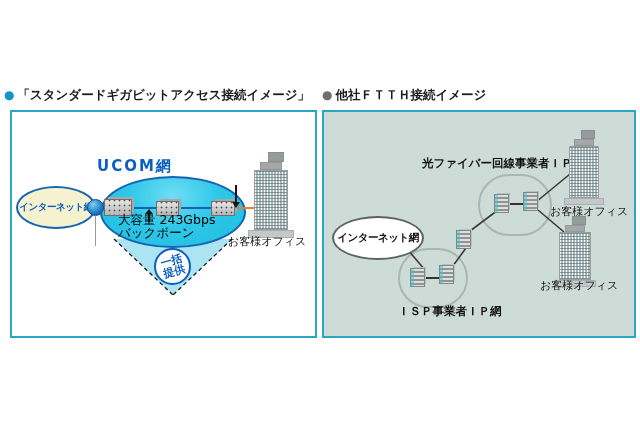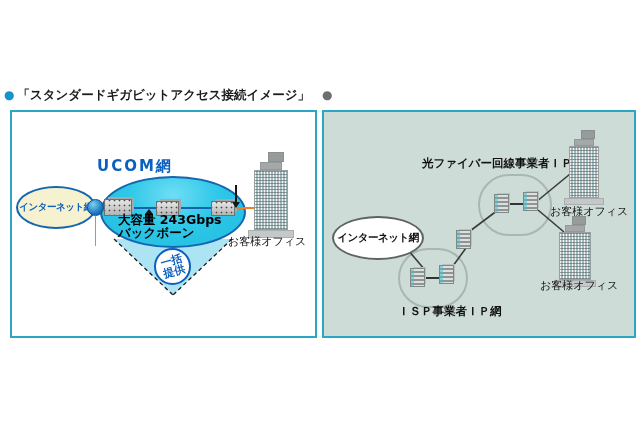--- a/index.html
+++ b/index.html
@@ -35,21 +35,21 @@
   .srv2{left:144px;top:89px;width:21px;height:13px;}
   .srv3{left:199px;top:89px;width:22px;height:13px;}
   .arrow-down{position:absolute;left:219px;top:73px;width:9px;}
   .arrow-down .shaft{width:2px;height:17px;background:#161616;margin:0 auto;}
   .arrow-down .head{width:0;height:0;border-left:4px solid transparent;border-right:4px solid transparent;
                     border-top:6px solid #161616;margin:0 auto;}
   .tick-up{position:absolute;left:132px;top:97px;width:9px;}
   .tick-up .head{width:0;height:0;border-left:4px solid transparent;border-right:4px solid transparent;
                  border-bottom:5px solid #161616;margin:0 auto;}
   .tick-up .shaft{width:2px;height:8px;background:#161616;margin:0 auto;}
-  .backbone-text{position:absolute;left:106px;top:101px;font-size:12.5px;font-weight:bold;color:#000;
+  .backbone-text{position:absolute;left:106px;top:101px;font-size:12.5px;font-weight:normal;color:#000;
                  line-height:13px;white-space:nowrap;}
   .backbone-text span{display:block;}
   .cloud-left{position:absolute;left:4px;top:74px;width:80px;height:43px;border-radius:50%;
               background:#f6f1cf;border:2px solid #1565b0;box-sizing:border-box;
               display:flex;align-items:center;justify-content:center;}
   .cloud-left span{font-size:9.5px;font-weight:bold;color:#0b60bf;white-space:nowrap;letter-spacing:-0.5px;}
   .ix-dot{position:absolute;left:75px;top:87px;width:17px;height:17px;border-radius:50%;
           background:radial-gradient(circle at 35% 30%, #7fd0f0, #1b7ac2 60%, #0d4f8c);
           border:1px solid #0d4f8c;box-sizing:border-box;}
   .ix-line{position:absolute;left:83px;top:104px;width:1px;height:30px;background:#9a9a9a;}
@@ -89,20 +89,21 @@
 <body>
 
 <div class="stage">
 
   <div class="hdr hdr-left">
     <span class="bullet b-blue">●</span>
     <span>「スタンダードギガビットアクセス接続イメージ」</span>
   </div>
   <div class="hdr hdr-right">
     <span class="bullet b-gray">●</span>
+    <span>他社ＦＴＴＨ接続イメージ</span>
   </div>
 
   <div class="panel panel-left">
 
     <svg class="tri" width="126" height="60">
       <polygon points="4,1 122,1 63,57" fill="#ace4f4"></polygon>
       <line x1="4" y1="1" x2="63" y2="57" stroke="#1a1a1a" stroke-width="1.3" stroke-dasharray="4 3"></line>
       <line x1="122" y1="1" x2="63" y2="57" stroke="#1a1a1a" stroke-width="1.3" stroke-dasharray="4 3"></line>
     </svg>
 

